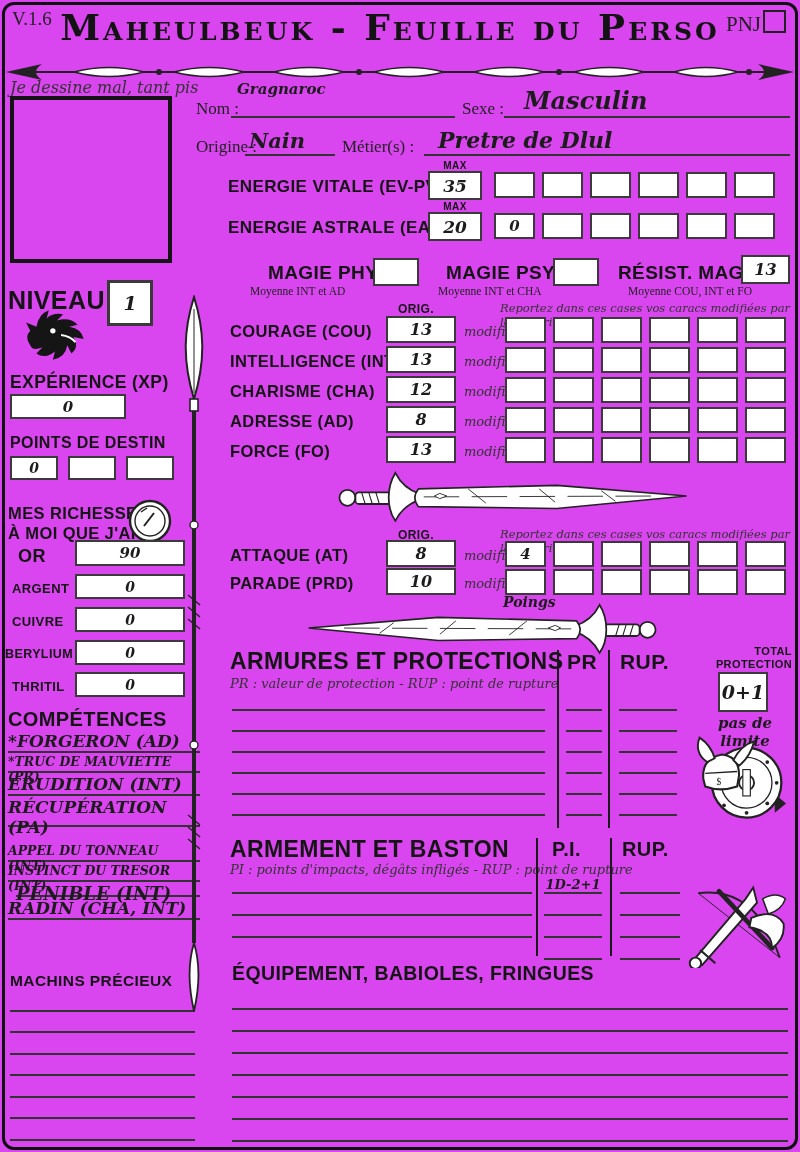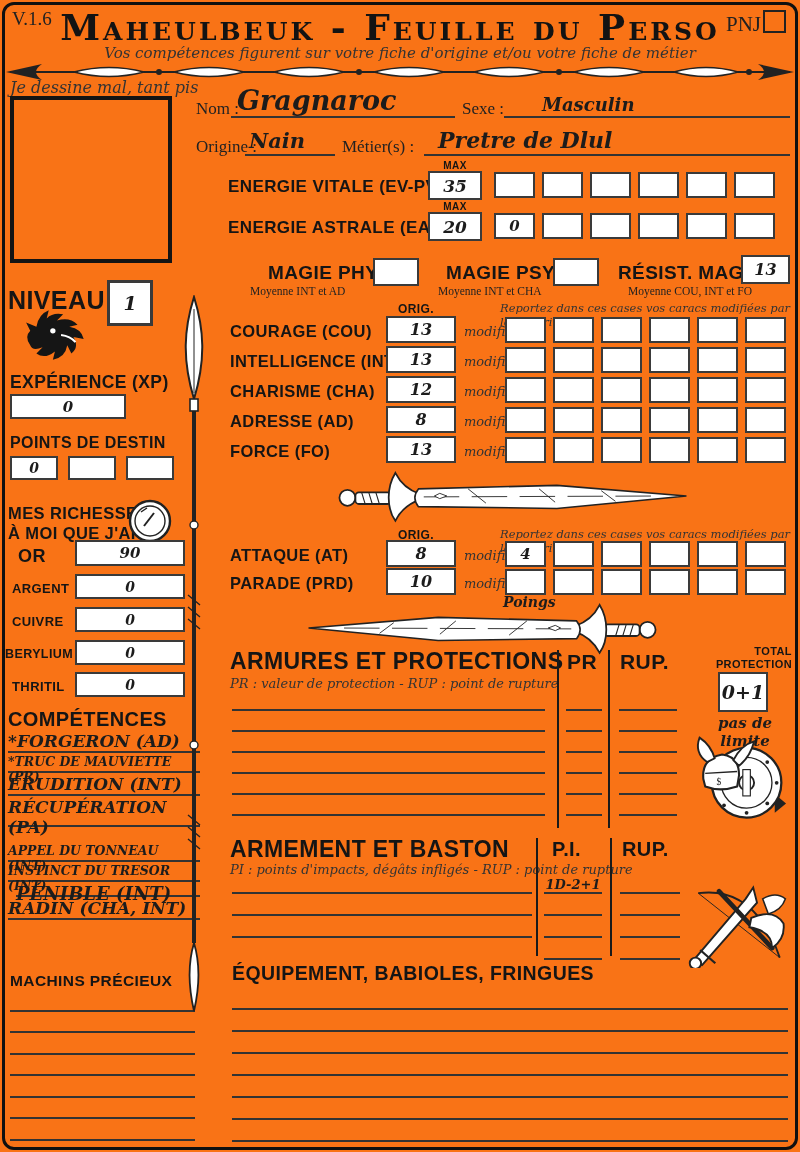--- a/index.html
+++ b/index.html
@@ -1,18 +1,18 @@
 <!DOCTYPE html>
 <html><head>
 <meta charset="utf-8">
 <style>
   * { margin:0; padding:0; box-sizing:border-box; }
   html,body { background:#fff; }
   #page {
-    position:relative; width:800px; height:1152px; background:#f97316;
+    position:relative; width:800px; height:1152px; background:#d946ef;
     font-family:"Liberation Sans", sans-serif; color:#111; overflow:hidden;
   }
   .page-border {
     position:absolute; inset:2px; border:3px solid #101010; border-radius:12px;
     pointer-events:none;
   }
   .abs { position:absolute; }
   
   .flabel { font-family:"Liberation Sans",sans-serif; font-weight:800; letter-spacing:.4px; color:#151515; }
   
@@ -36,21 +36,20 @@
 </head>
 <body>
 
 <div id="page">
   <div class="page-border"></div>
 
   <div class="abs serif" style="left:12px;top:8px;font-size:19px;">V.1.6</div>
   <div class="abs title-uncial" style="left:60px;right:80px;top:6px;font-size:36px;text-align:center;">Maheulbeuk - Feuille du Perso</div>
   <div class="abs serif" style="left:726px;top:12px;font-size:21px;">PNJ</div>
   <div class="abs" style="left:763px;top:10px;width:23px;height:23px;border:2.5px solid #222;"></div>
-  <div class="abs hint" style="left:0;right:0;top:44px;text-align:center;font-size:15px;">Vos compétences figurent sur votre fiche d'origine et/ou votre fiche de métier</div>
 
   <div class="abs" style="left:4px;top:60px;">
     <svg width="792" height="24" viewBox="0 0 792 24">
       <line x1="6" y1="12" x2="786" y2="12" stroke="#222" stroke-width="2"></line>
       <path d="M2 12 L38 4 Q26 12 38 20 Z" fill="#222"></path>
       <path d="M790 12 L754 4 Q766 12 754 20 Z" fill="#222"></path>
       <path d="M70 12 q 35 -9 70 0 q -35 9 -70 0 Z" fill="#fff" stroke="#222" stroke-width="1.5"></path>
       <path d="M170 12 q 35 -9 70 0 q -35 9 -70 0 Z" fill="#fff" stroke="#222" stroke-width="1.5"></path>
       <path d="M270 12 q 35 -9 70 0 q -35 9 -70 0 Z" fill="#fff" stroke="#222" stroke-width="1.5"></path>
       <path d="M370 12 q 35 -9 70 0 q -35 9 -70 0 Z" fill="#fff" stroke="#222" stroke-width="1.5"></path>
@@ -62,25 +61,25 @@
       <circle cx="555" cy="12" r="3" fill="#222"></circle>
         <circle cx="745" cy="12" r="3" fill="#222"></circle>
     </svg>
   </div>
 
   <div class="abs hint" style="left:10px;top:78px;font-size:16px;">Je dessine mal, tant pis</div>
   <div class="abs" style="left:10px;top:96px;width:162px;height:167px;border:4px solid #141414;"></div>
 
   <div class="abs serif" style="left:196px;top:99px;font-size:17px;">Nom :</div>
   <div class="abs uline" style="left:231px;top:94px;width:224px;height:24px;">
-    <span class="hw" style="position:absolute;left:6px;bottom:0;font-size:27px;">Gragnaroc</span>
+    <span class="hw" style="position:absolute;left:6px;bottom:18px;font-size:15px;">Gragnaroc</span>
   </div>
   <div class="abs serif" style="left:462px;top:99px;font-size:17px;">Sexe :</div>
   <div class="abs uline" style="left:504px;top:92px;width:286px;height:26px;">
-    <span class="hw" style="position:absolute;left:38px;bottom:1px;font-size:18px;">Masculin</span>
+    <span class="hw" style="position:absolute;left:20px;bottom:1px;font-size:24px;">Masculin</span>
   </div>
   <div class="abs serif" style="left:196px;top:137px;font-size:17px;">Origine :</div>
   <div class="abs uline" style="left:245px;top:132px;width:90px;height:24px;">
     <span class="hw" style="position:absolute;left:4px;bottom:1px;font-size:21px;">Nain</span>
   </div>
   <div class="abs serif" style="left:342px;top:137px;font-size:17px;">Métier(s) :</div>
   <div class="abs uline" style="left:424px;top:130px;width:366px;height:26px;">
     <span class="hw" style="position:absolute;left:14px;bottom:1px;font-size:22px;">Pretre de Dlul</span>
   </div>
 

